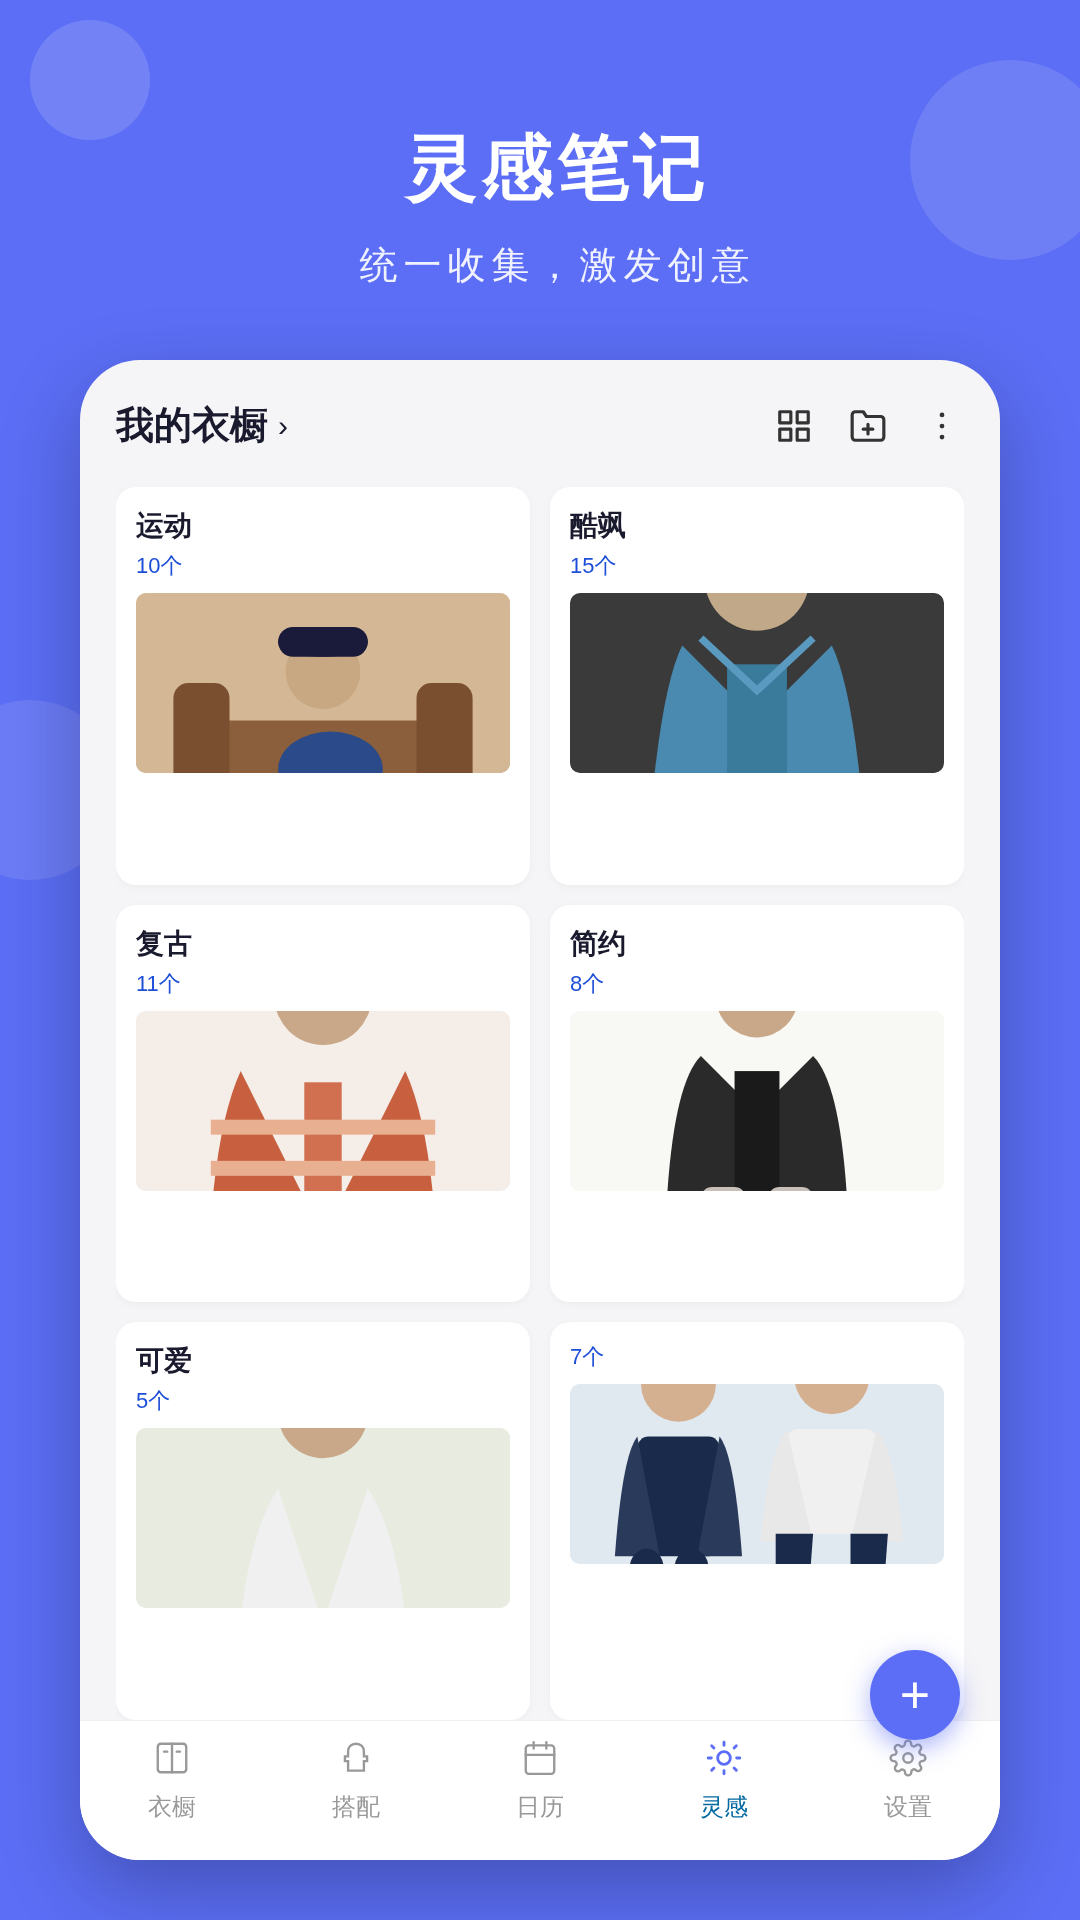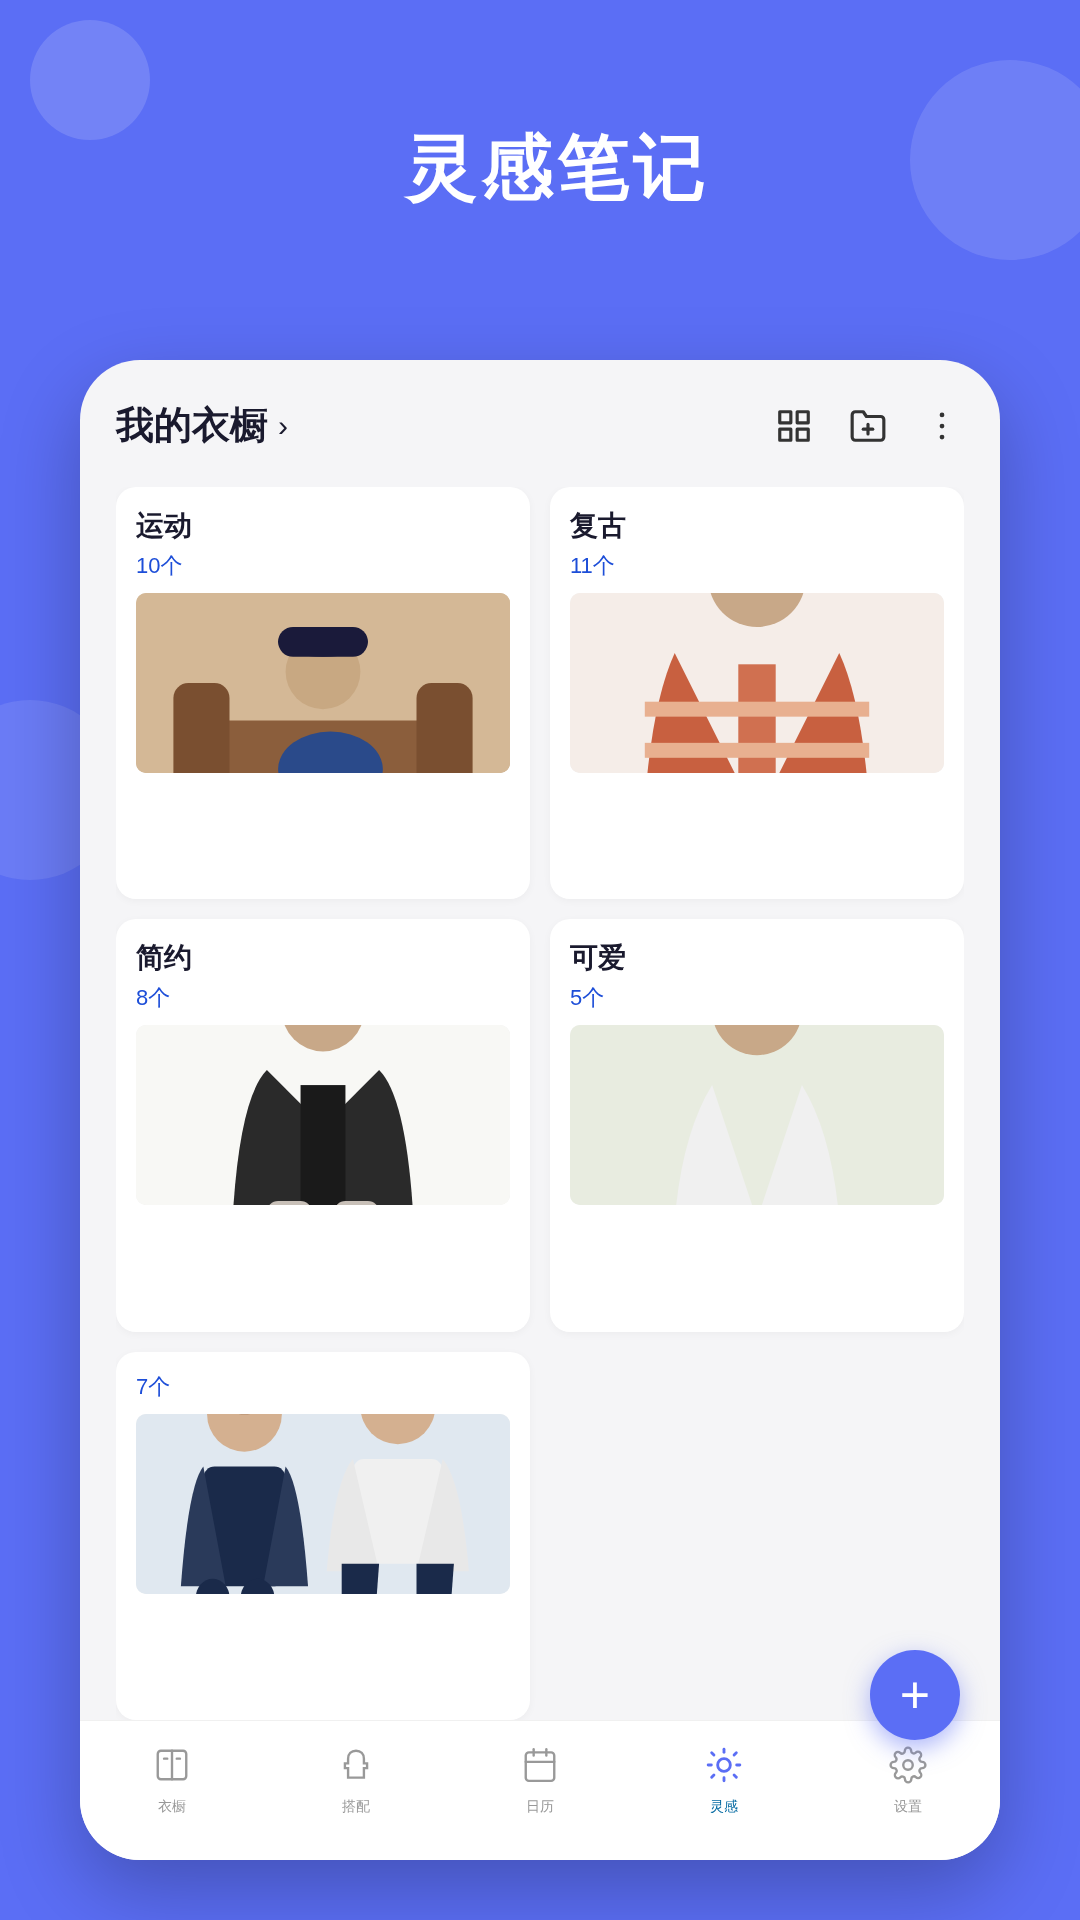--- a/index.html
+++ b/index.html
@@ -210,21 +210,21 @@
     }
     .nav-icon {
       font-size: 38px;
       color: #999;
       line-height: 1;
     }
     .nav-icon.active {
       color: #5b6ef5;
     }
     .nav-label {
-      font-size: 14px;
+      font-size: 24px;
       color: #999;
     }
     .nav-label.active {
       color: #0369a1;
     }
 
     
     .grid-icon-svg, .folder-icon-svg, .more-icon-svg {
       width: 38px;
       height: 38px;
@@ -232,20 +232,21 @@
   </style>
 </head>
 <body>
 
 <div class="bg-circle-top-left"></div>
 <div class="bg-circle-top-right"></div>
 <div class="bg-circle-mid-left"></div>
 
 <div class="header">
   <div class="header-title">灵感笔记</div>
+  <div class="header-subtitle">统一收集，激发创意</div>
 </div>
 
 <div class="phone-mockup">
 
   <div class="app-content">
 
     <div class="top-bar">
       <div class="top-bar-left">
         <span class="top-bar-title">我的衣橱</span>
         <span class="chevron-right">›</span>
@@ -304,20 +305,45 @@
 
               <circle cx="50" cy="52" r="10" fill="#c8a882"></circle>
 
               <ellipse cx="50" cy="44" rx="12" ry="4" fill="#1a1a3a"></ellipse>
               <rect x="38" y="40" width="24" height="8" rx="4" fill="#1a1a3a"></rect>
             </svg>
           </div>
         </div>
       </div>
 
+      <div class="category-card">
+        <div class="category-name">酷飒</div>
+        <div class="category-count">15个</div>
+        <div class="category-image">
+          <div style="width:100%;height:100%;border-radius:8px;overflow:hidden;">
+            <svg viewBox="0 0 100 120" width="100%" height="100%" preserveAspectRatio="xMidYMid slice">
+              <rect width="100" height="120" fill="#3a3a3a"></rect>
+
+              <path d="M30 50 Q25 60 22 90 L45 90 L45 65 Z" fill="#4a8ab0"></path>
+              <path d="M70 50 Q75 60 78 90 L55 90 L55 65 Z" fill="#4a8ab0"></path>
+              <rect x="42" y="55" width="16" height="38" fill="#3a7a9a"></rect>
+
+              <path d="M35 48 L50 62 L65 48" fill="none" stroke="#5a9ac0" stroke-width="2"></path>
+
+              <rect x="37" y="88" width="10" height="28" rx="3" fill="#3a3a2a"></rect>
+              <rect x="53" y="88" width="10" height="28" rx="3" fill="#3a3a2a"></rect>
+
+              <circle cx="50" cy="32" r="14" fill="#c0a888"></circle>
+
+              <ellipse cx="50" cy="20" rx="14" ry="6" fill="#2a1a0a"></ellipse>
+              <rect x="36" y="18" width="28" height="10" rx="5" fill="#2a1a0a"></rect>
+            </svg>
+          </div>
+        </div>
+      </div>
 
       <div class="category-card">
         <div class="category-name">复古</div>
         <div class="category-count">11个</div>
         <div class="category-image">
           <div style="width:100%;height:100%;border-radius:8px;overflow:hidden;">
             <svg viewBox="0 0 100 120" width="100%" height="100%" preserveAspectRatio="xMidYMid slice">
               <rect width="100" height="120" fill="#f5ede8"></rect>
 
               <path d="M28 52 Q22 65 20 92 L48 92 Z" fill="#c86040"></path>

